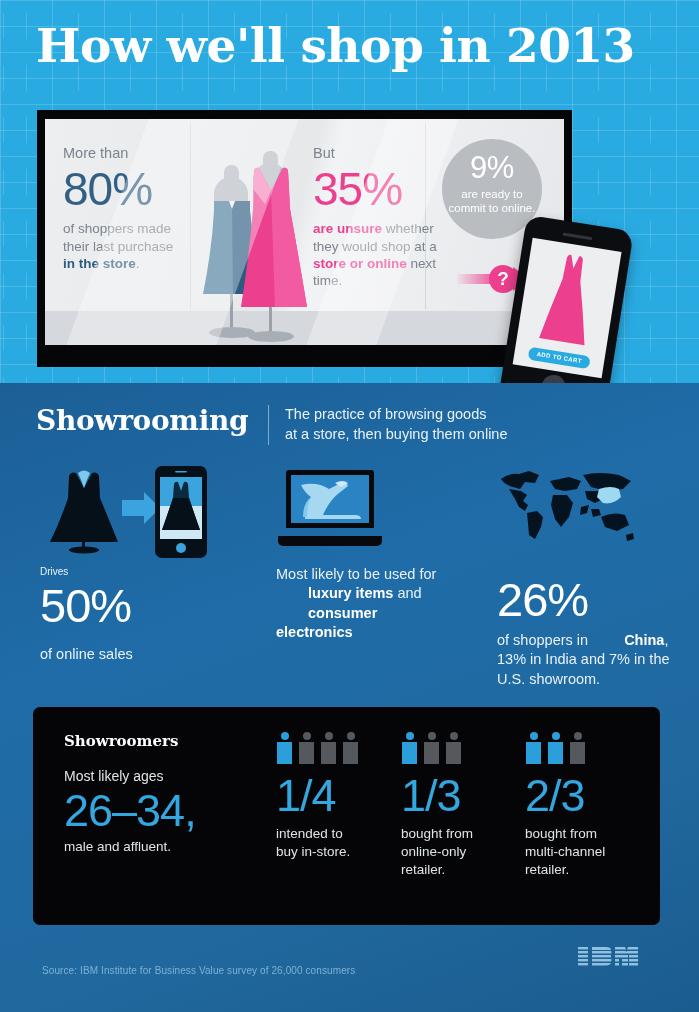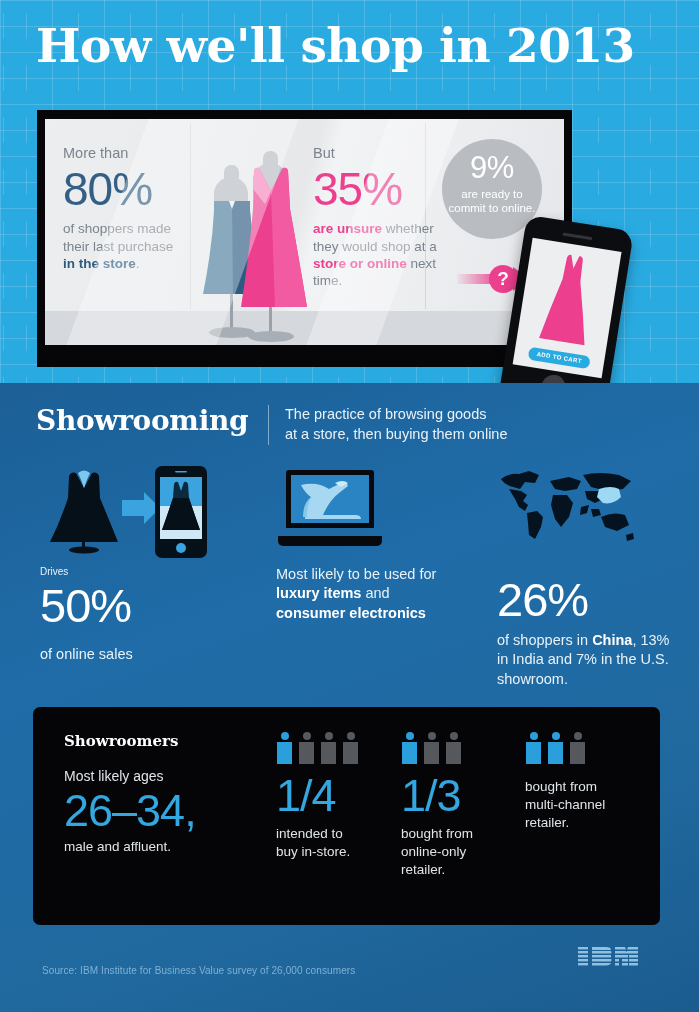--- a/index.html
+++ b/index.html
@@ -173,21 +173,21 @@
   }
 
   .col-text { position: absolute; color: #e9f2f8; }
   .col-label { font-size: 10px; line-height: 1.3; }
   .col-big {
     font-size: 47px; font-weight: 300; color: #ffffff; line-height: 1.0;
     letter-spacing: -1px;
   }
   .col-sub { font-size: 14.5px; line-height: 1.3; color: #e9f2f8; }
   .col-body { font-size: 14.5px; line-height: 1.34; color: #e9f2f8; }
-  .col-body b { font-weight: 700; color:#ffffff; }
+  .col-body b { font-weight: 700; color:#ffffff;margin-left:32px; }
 
   
   .laptop { position: absolute; left: 278px; top: 470px; width: 104px; height: 76px; }
   .laptop-screen {
     position: absolute; left: 8px; top: 0; width: 88px; height: 58px;
     background: #07090c; border-radius: 3px 3px 0 0; padding: 5px;
   }
   .laptop-inner { width: 100%; height: 100%; background: #2a84c4; position: relative; overflow: hidden;}
   .laptop-base {
     position: absolute; left: 0; bottom: 0; width: 104px; height: 10px;
@@ -460,20 +460,21 @@
       <div class="person p-on">
           <div class="p-head"></div>
           <div class="p-body"></div>
         </div>
       <div class="person p-off">
           <div class="p-head"></div>
           <div class="p-body"></div>
         </div>
     </div>
     <div class="bp-text" style="left:492px; top:65px; width:125px;">
+      <div class="bp-big">2/3</div>
       <div class="bp-sub" style="margin-top:6px;">
         <div>bought from</div>
         <div>multi-channel</div>
         <div>retailer.</div>
       </div>
     </div>
   </div>
 
   <div class="source">Source: IBM Institute for Business Value survey of 26,000 consumers</div>
   <svg class="ibm-logo" viewBox="0 0 60 24">

